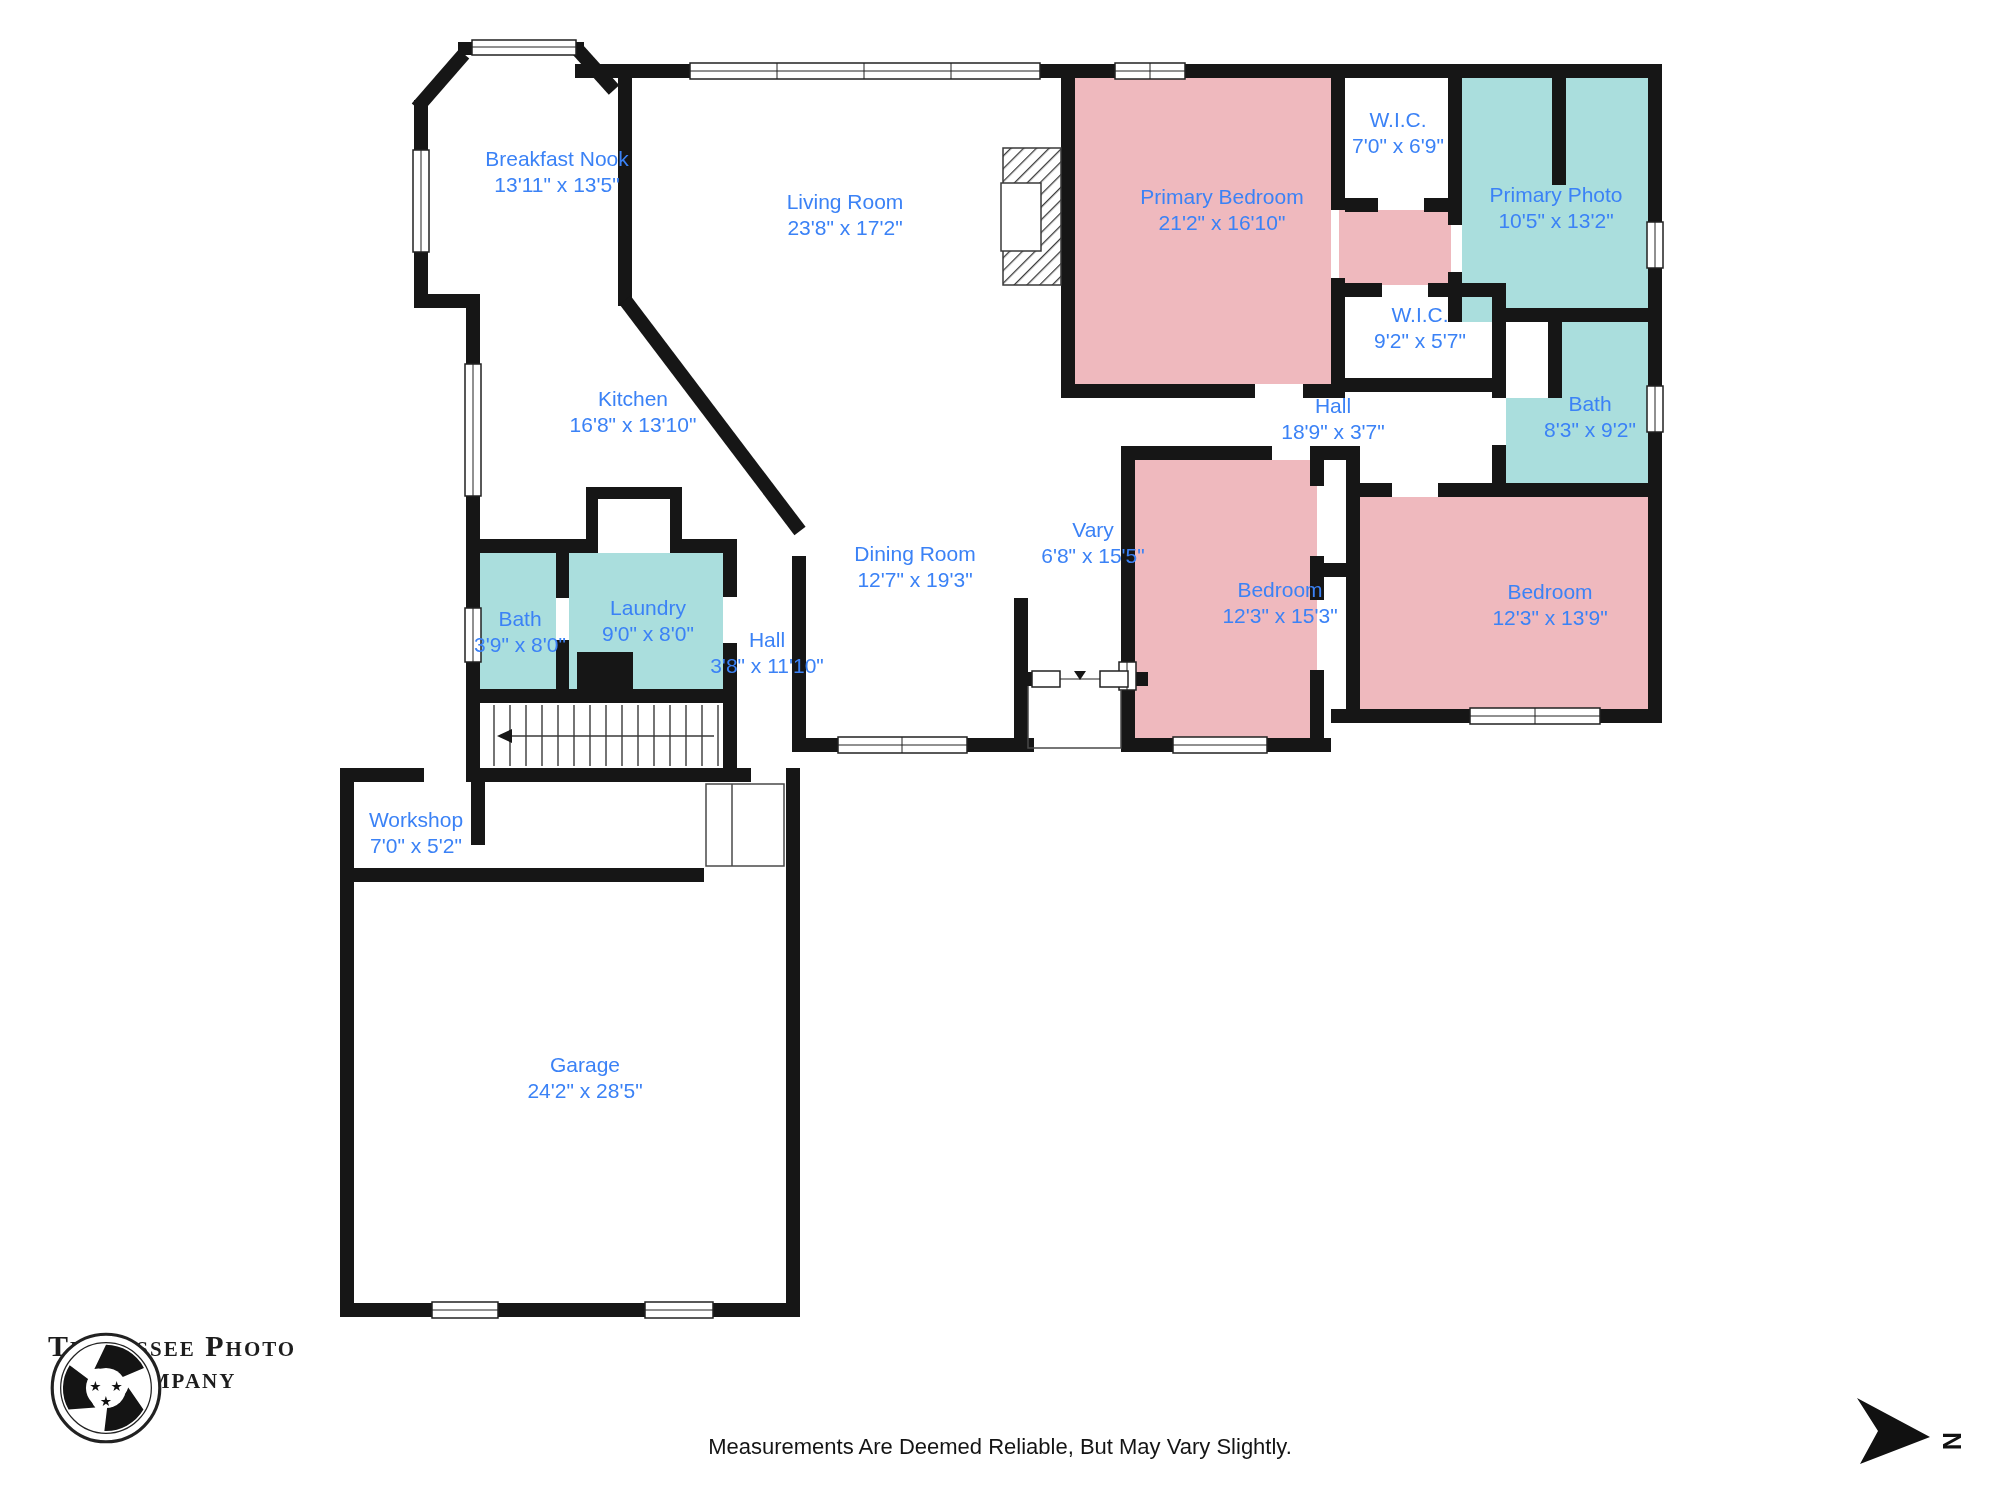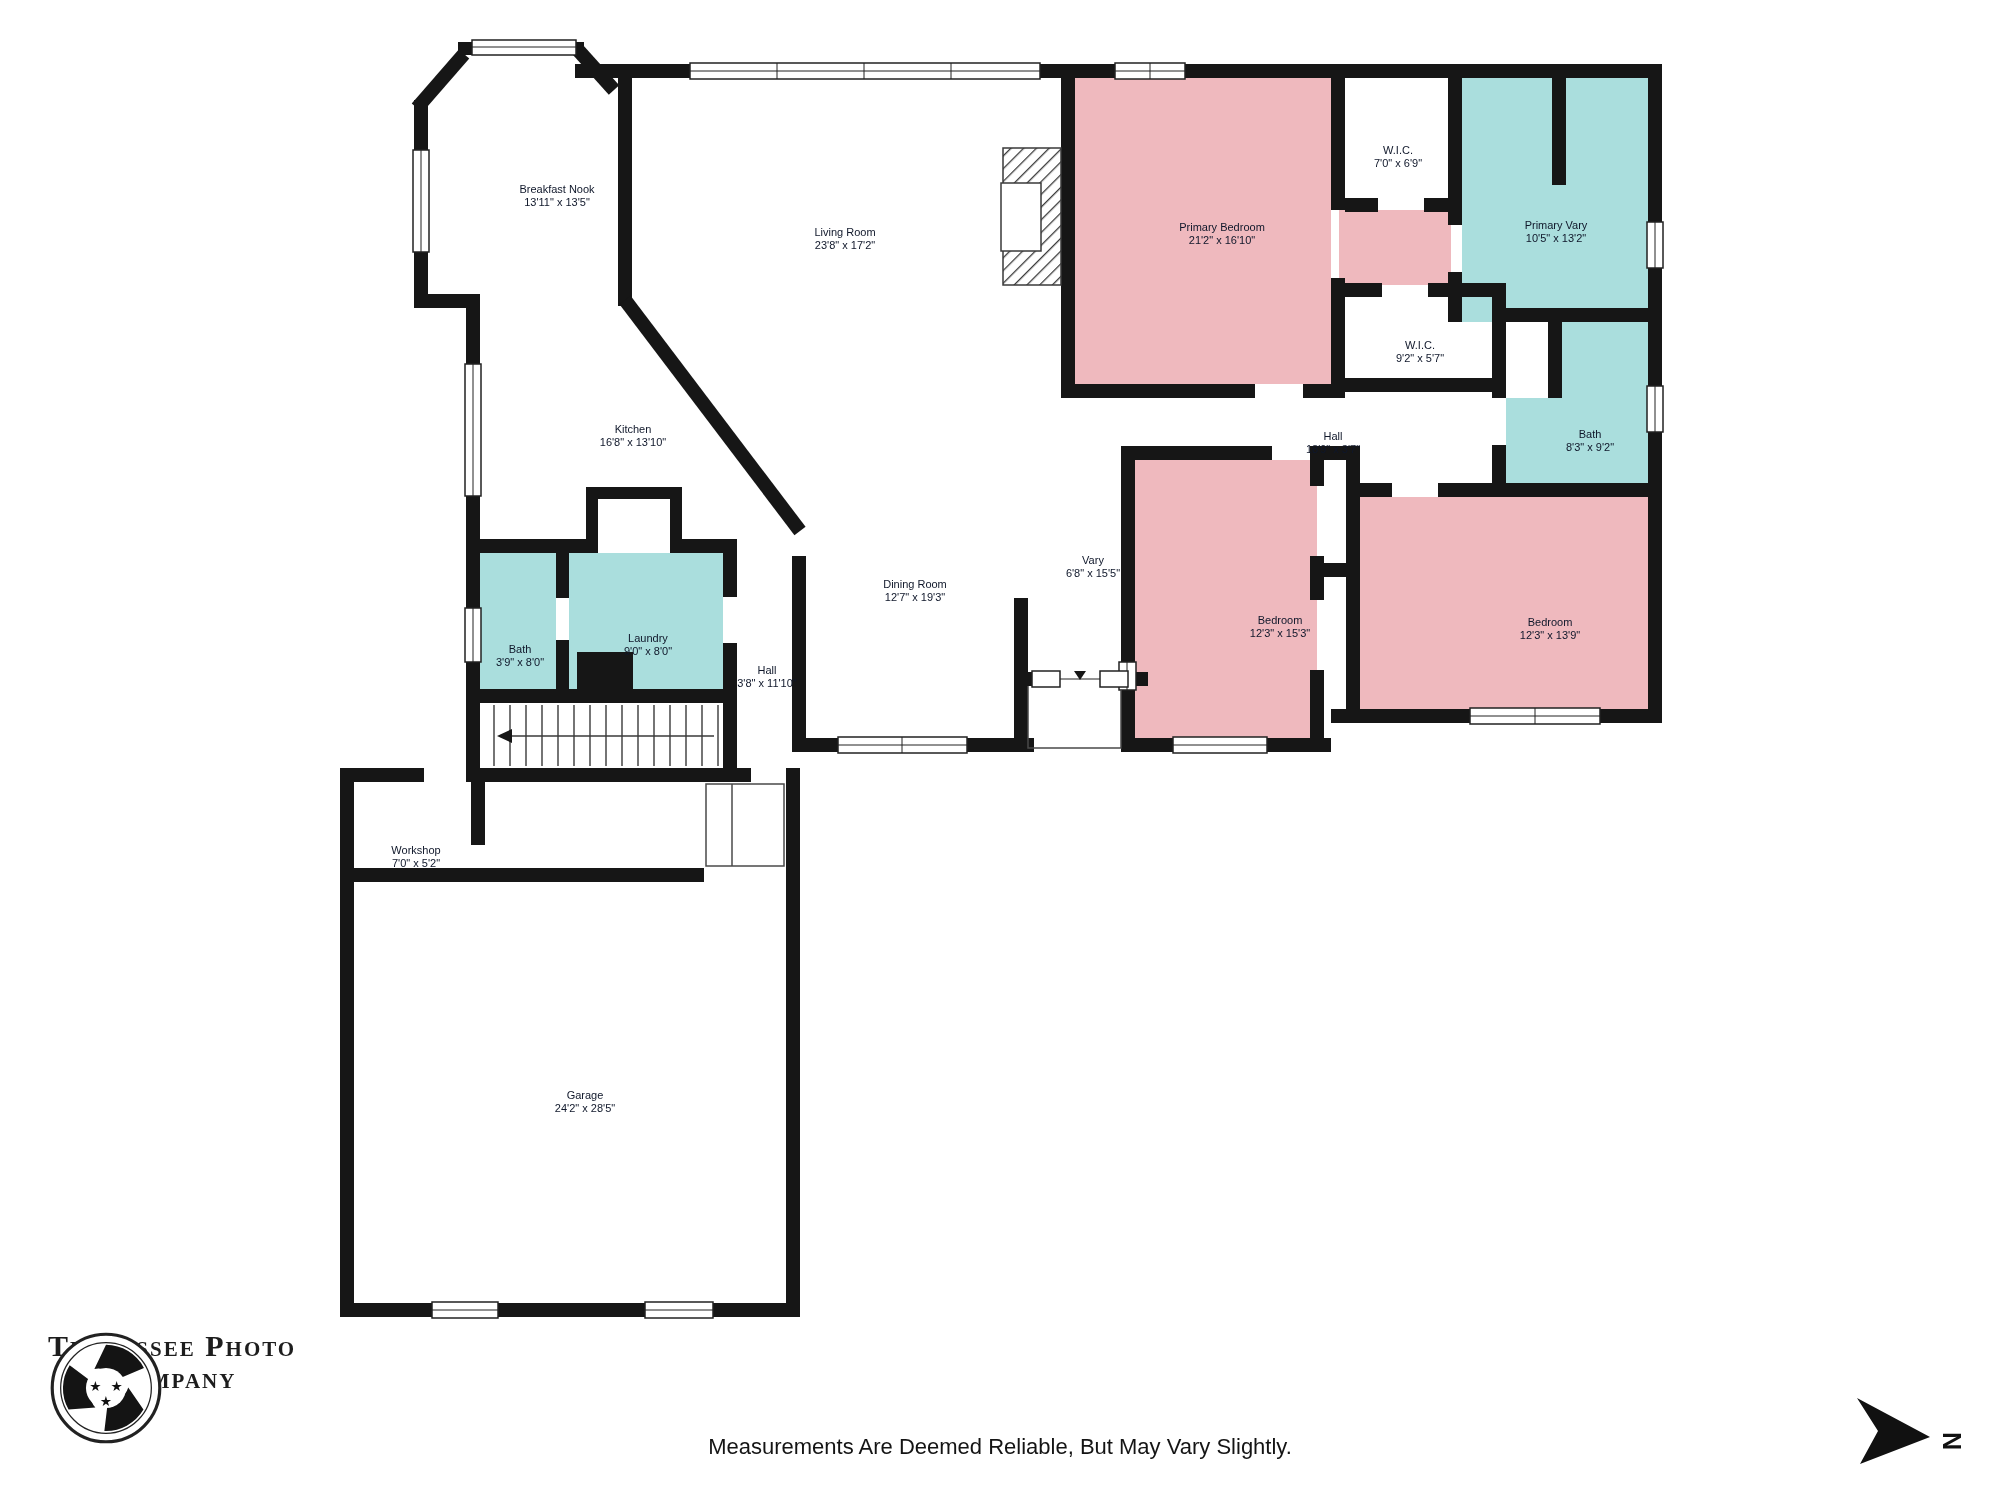--- a/index.html
+++ b/index.html
@@ -9,21 +9,21 @@
   .w{fill:#161616;}
   .wl{stroke:#161616;stroke-width:14;}
   .f-pink{fill:#efb9be;}
   .f-teal{fill:#aadedd;}
   .f-white{fill:#ffffff;}
   .win{fill:#ffffff;stroke:#222;stroke-width:1.5;}
   .winline{stroke:#222;stroke-width:1;}
   .thin{fill:none;stroke:#4a4a4a;stroke-width:1.5;}
   .tread{stroke:#3a3a3a;stroke-width:1.4;}
   .room-label{position:absolute;transform:translate(-50%,-50%);text-align:center;
-      font-size:11px;line-height:1.22;color:#0f172a;white-space:nowrap;z-index:5;margin-top:24px;}
+      font-size:21px;line-height:1.22;color:#3b82f6;white-space:nowrap;z-index:5;}
   .room-label .dims{display:block;}
   #disclaimer{position:absolute;left:1000px;top:1447px;transform:translate(-50%,-50%);
       font-size:22px;color:#141414;white-space:nowrap;}
   #logo{position:absolute;left:48px;top:1330px;display:flex;align-items:center;gap:18px;}
   #logo .logo-text{font-family:"Liberation Serif", serif;font-variant:small-caps;
       font-weight:bold;color:#1d1d1d;text-align:center;letter-spacing:2px;
       font-size:30px;line-height:1.05;}
 </style>
 </head>
 <body>
@@ -237,21 +237,21 @@
       <polygon points="1930,1437 1857,1398 1878,1431 1860,1464" fill="#111"></polygon>
       <text x="1943" y="1432" font-size="25" font-weight="bold" fill="#111" font-family="Liberation Sans, sans-serif" transform="rotate(90 1943 1432)">N</text>
     </g>
   </svg>
 
   <div class="room-label" style="left:557px;top:172px"><span>Breakfast Nook</span><span class="dims">13'11" x 13'5"</span></div>
   <div class="room-label" style="left:845px;top:215px"><span>Living Room</span><span class="dims">23'8" x 17'2"</span></div>
   <div class="room-label" style="left:633px;top:412px"><span>Kitchen</span><span class="dims">16'8" x 13'10"</span></div>
   <div class="room-label" style="left:1222px;top:210px"><span>Primary Bedroom</span><span class="dims">21'2" x 16'10"</span></div>
   <div class="room-label" style="left:1398px;top:133px"><span>W.I.C.</span><span class="dims">7'0" x 6'9"</span></div>
-  <div class="room-label" style="left:1556px;top:208px"><span>Primary Vary</span><span class="dims">10'5" x 13'2"</span></div>
+  <div class="room-label" style="left:1556px;top:208px"><span>Primary Photo</span><span class="dims">10'5" x 13'2"</span></div>
   <div class="room-label" style="left:1420px;top:328px"><span>W.I.C.</span><span class="dims">9'2" x 5'7"</span></div>
   <div class="room-label" style="left:1333px;top:419px"><span>Hall</span><span class="dims">18'9" x 3'7"</span></div>
   <div class="room-label" style="left:1590px;top:417px"><span>Bath</span><span class="dims">8'3" x 9'2"</span></div>
   <div class="room-label" style="left:915px;top:567px"><span>Dining Room</span><span class="dims">12'7" x 19'3"</span></div>
   <div class="room-label" style="left:1093px;top:543px"><span>Vary</span><span class="dims">6'8" x 15'5"</span></div>
   <div class="room-label" style="left:1280px;top:603px"><span>Bedroom</span><span class="dims">12'3" x 15'3"</span></div>
   <div class="room-label" style="left:1550px;top:605px"><span>Bedroom</span><span class="dims">12'3" x 13'9"</span></div>
   <div class="room-label" style="left:520px;top:632px"><span>Bath</span><span class="dims">3'9" x 8'0"</span></div>
   <div class="room-label" style="left:648px;top:621px"><span>Laundry</span><span class="dims">9'0" x 8'0"</span></div>
   <div class="room-label" style="left:767px;top:653px"><span>Hall</span><span class="dims">3'8" x 11'10"</span></div>

